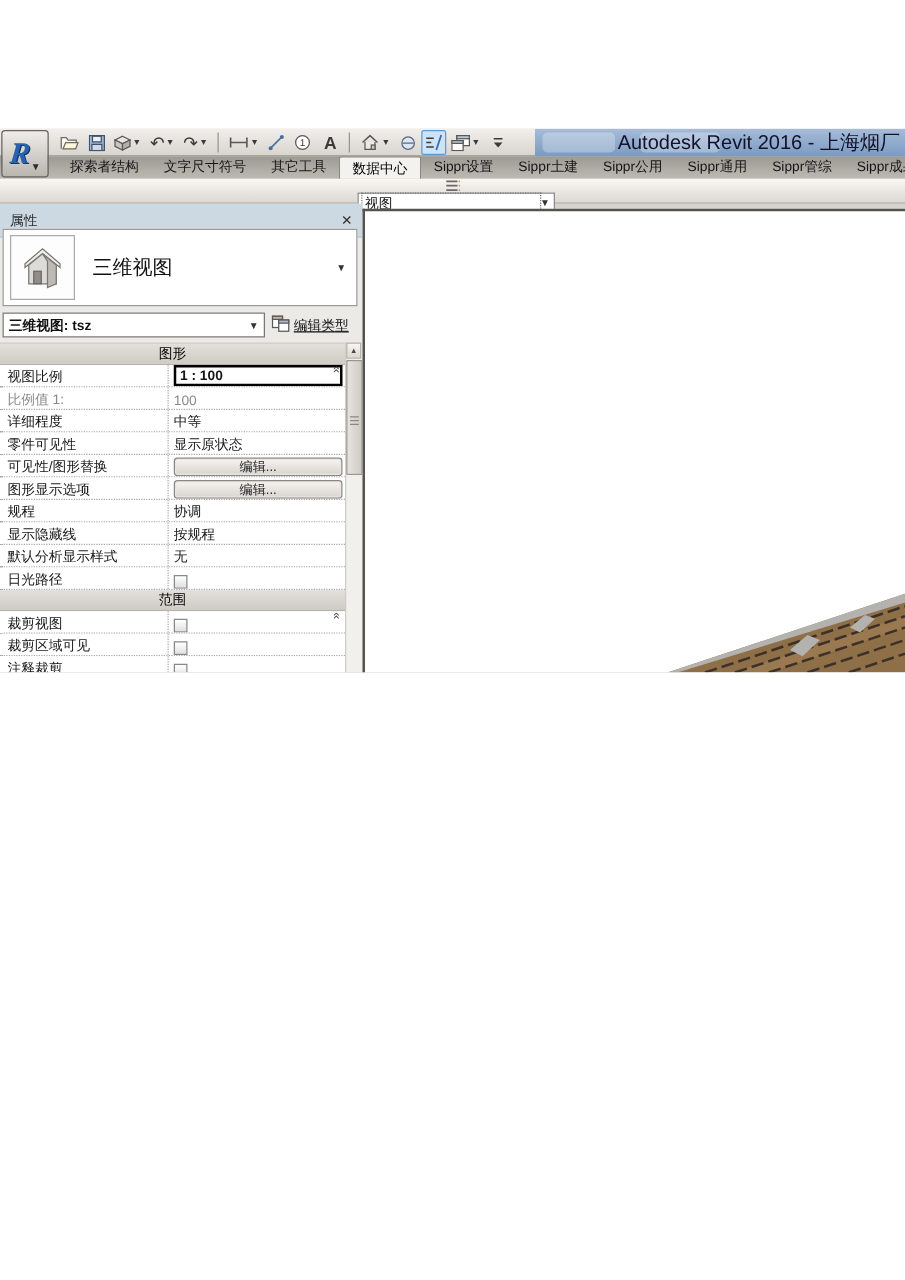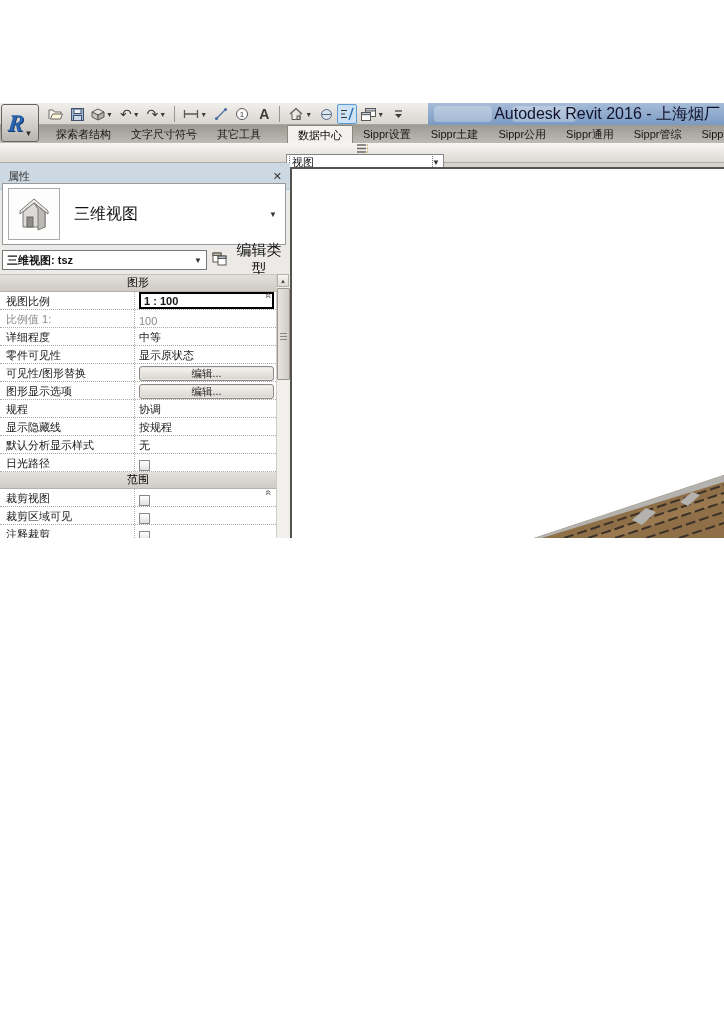--- a/index.html
+++ b/index.html
@@ -28,21 +28,21 @@
   .titlebar{position:absolute;left:428px;right:0;top:0;height:22px;
     background:linear-gradient(#a6bcd8,#7b9ac2);display:flex;align-items:center;justify-content:flex-end;overflow:hidden;}
   .tb-shape{position:absolute;top:3px;bottom:3px;background:rgba(255,255,255,.28);border-radius:4px;}
   .tb-s1{left:6px;width:58px;} .tb-s2{left:84px;width:64px;}
   .tb-text{position:relative;font-size:16px;color:#12122a;padding-right:4px;white-space:nowrap;}
 
   
   .tab-row{height:18px;background:linear-gradient(#9d9a94,#bdb9b3);display:flex;align-items:flex-end;}
   .tabs{display:flex;margin-left:46px;height:18px;}
   .tab{height:18px;line-height:18px;padding:0 10px;font-size:11px;color:#161616;white-space:nowrap;}
-  .tab.selected{background:#f4f2ee;color:#000;border-radius:2px 2px 0 0;border:1px solid #8a877f;border-bottom:none;margin-left:16px;}
+  .tab.selected{background:#f4f2ee;color:#000;border-radius:2px 2px 0 0;border:1px solid #8a877f;border-bottom:none;}
 
   
   .collapsed-row{height:20px;background:linear-gradient(#f9f7f4,#dcd8d2);border-bottom:1px solid #b0aca6;
     display:flex;align-items:center;padding-left:6px;flex-direction:column;}
   .vlist-icon{display:inline-flex;margin-right:6px;}
   .view-combo{width:158px;height:16px;background:#fff;border:1px solid #8a8a8a;display:flex;align-items:center;
     font-size:11px;color:#111;padding:0 3px;}
   .view-combo .lbl{flex:1;outline:1px dotted #777;padding:0 2px;}
   .dd{font-size:8px;color:#333;}
 
@@ -55,21 +55,21 @@
   .type-box{position:absolute;top:20px;left:2px;width:284px;height:62px;background:#fff;border:1px solid #9a9a9a;
     display:flex;align-items:center;}
   .house-btn{width:52px;height:52px;margin-left:5px;border:1px solid #ababab;display:flex;align-items:center;justify-content:center;background:#fdfdfd;}
   .type-label{font-size:16px;color:#111;margin-left:14px;}
   .type-box .dd{margin-left:auto;margin-right:8px;}
   .inst-row{position:absolute;top:86px;left:2px;width:286px;height:22px;display:flex;align-items:center;}
   .inst-combo{width:210px;height:20px;background:#fff;border:1px solid #777;display:flex;align-items:center;
     font-size:11px;font-weight:bold;color:#111;padding:0 4px;}
   .inst-combo .lbl{flex:1;}
   .edit-type{margin-left:5px;height:20px;display:flex;align-items:center;gap:3px;background:none;border:none;
-    font-size:15px;color:#111;font-family:inherit;}
+    font-size:11px;color:#111;font-family:inherit;text-decoration:underline;}
   .grid{position:absolute;top:111px;left:0;right:14px;bottom:0;background:#fff;overflow:hidden;border-top:1px solid #c6c2bc;}
   .sec{height:17px;background:linear-gradient(#e3e0db,#cfccc6);display:flex;align-items:center;
     font-size:11px;color:#000;padding:0 4px;border-bottom:1px solid #b5b1ab;flex-direction:column;}
   .sec-c{margin-left:auto;display:inline-block;transform:rotate(90deg);font-size:10px;color:#4a4845;}
   .prow{display:flex;height:18px;border-bottom:1px dotted #a9a9a9;font-size:11px;color:#161616;background:#fff;}
   .prow.dim{color:#8a8a8a;}
   .pl{width:135px;flex:none;padding:2px 0 0 6px;border-right:1px dotted #a9a9a9;overflow:hidden;white-space:nowrap;}
   .pv{flex:1;padding:2px 2px 0 4px;overflow:hidden;white-space:nowrap;display:flex;align-items:flex-end;}
   .selval{display:block;width:100%;border:2px solid #000;background:#fff;font-weight:bold;
     padding:0 3px;margin-top:-2px;height:17px;line-height:14px;}

